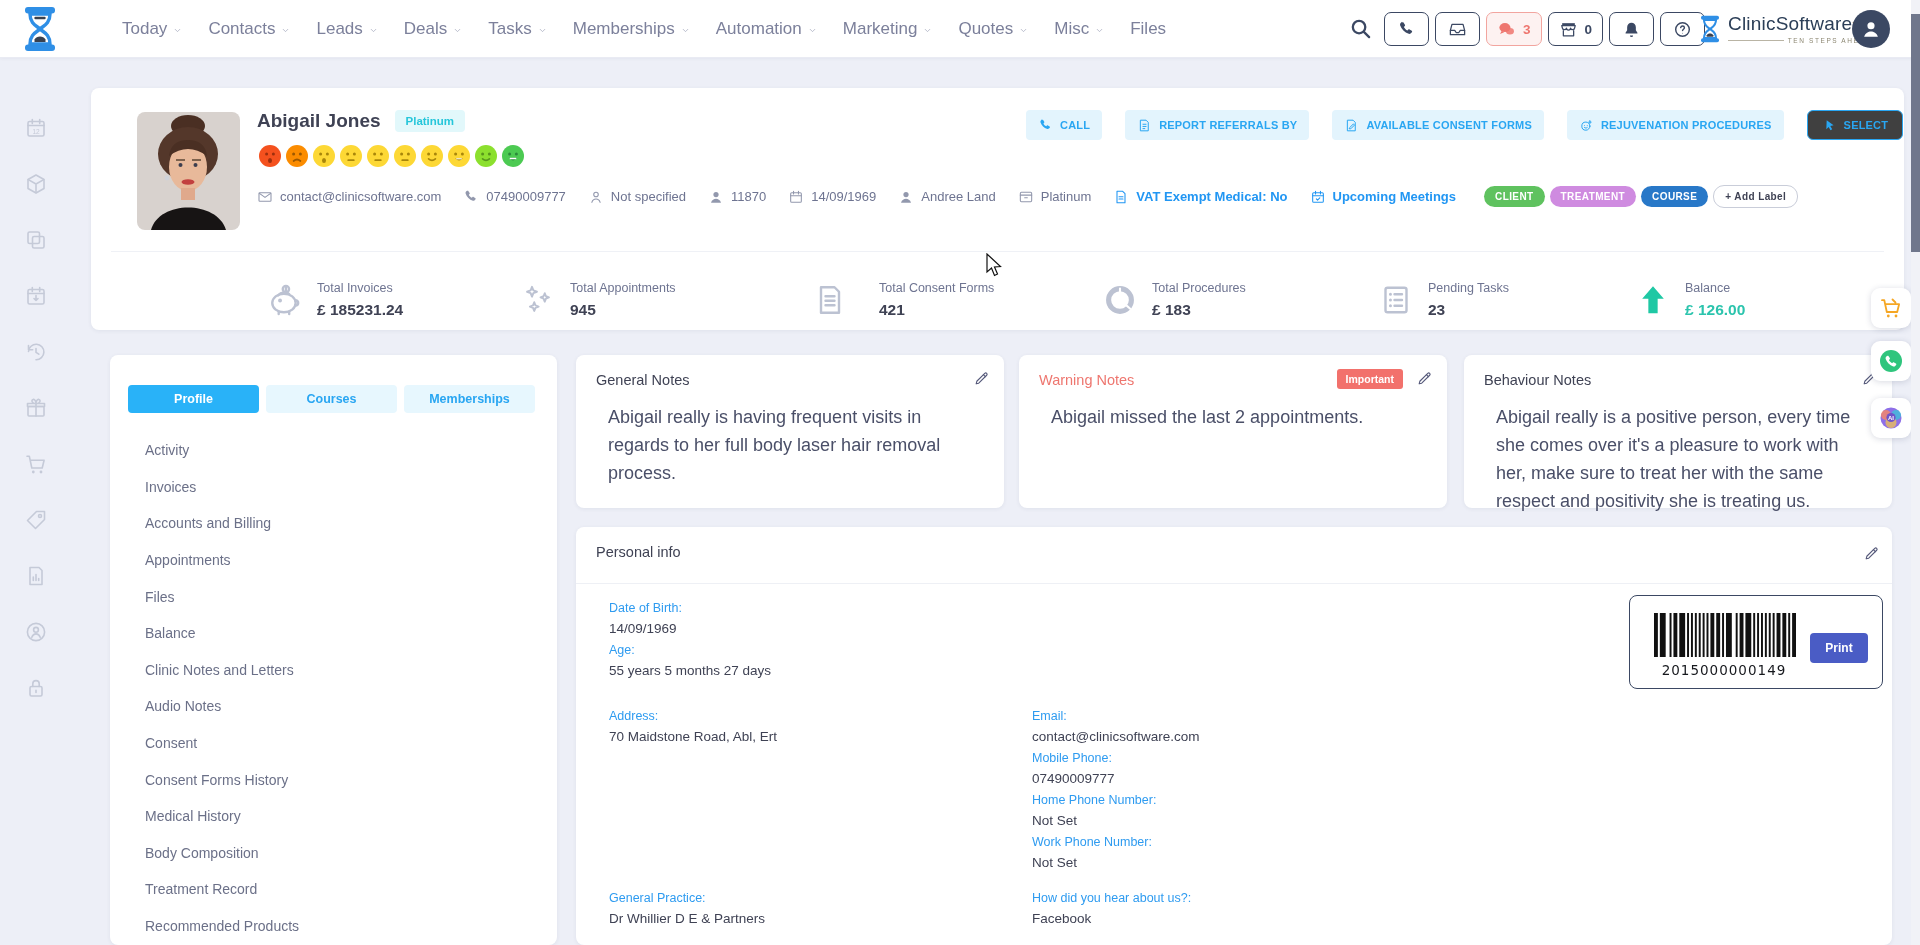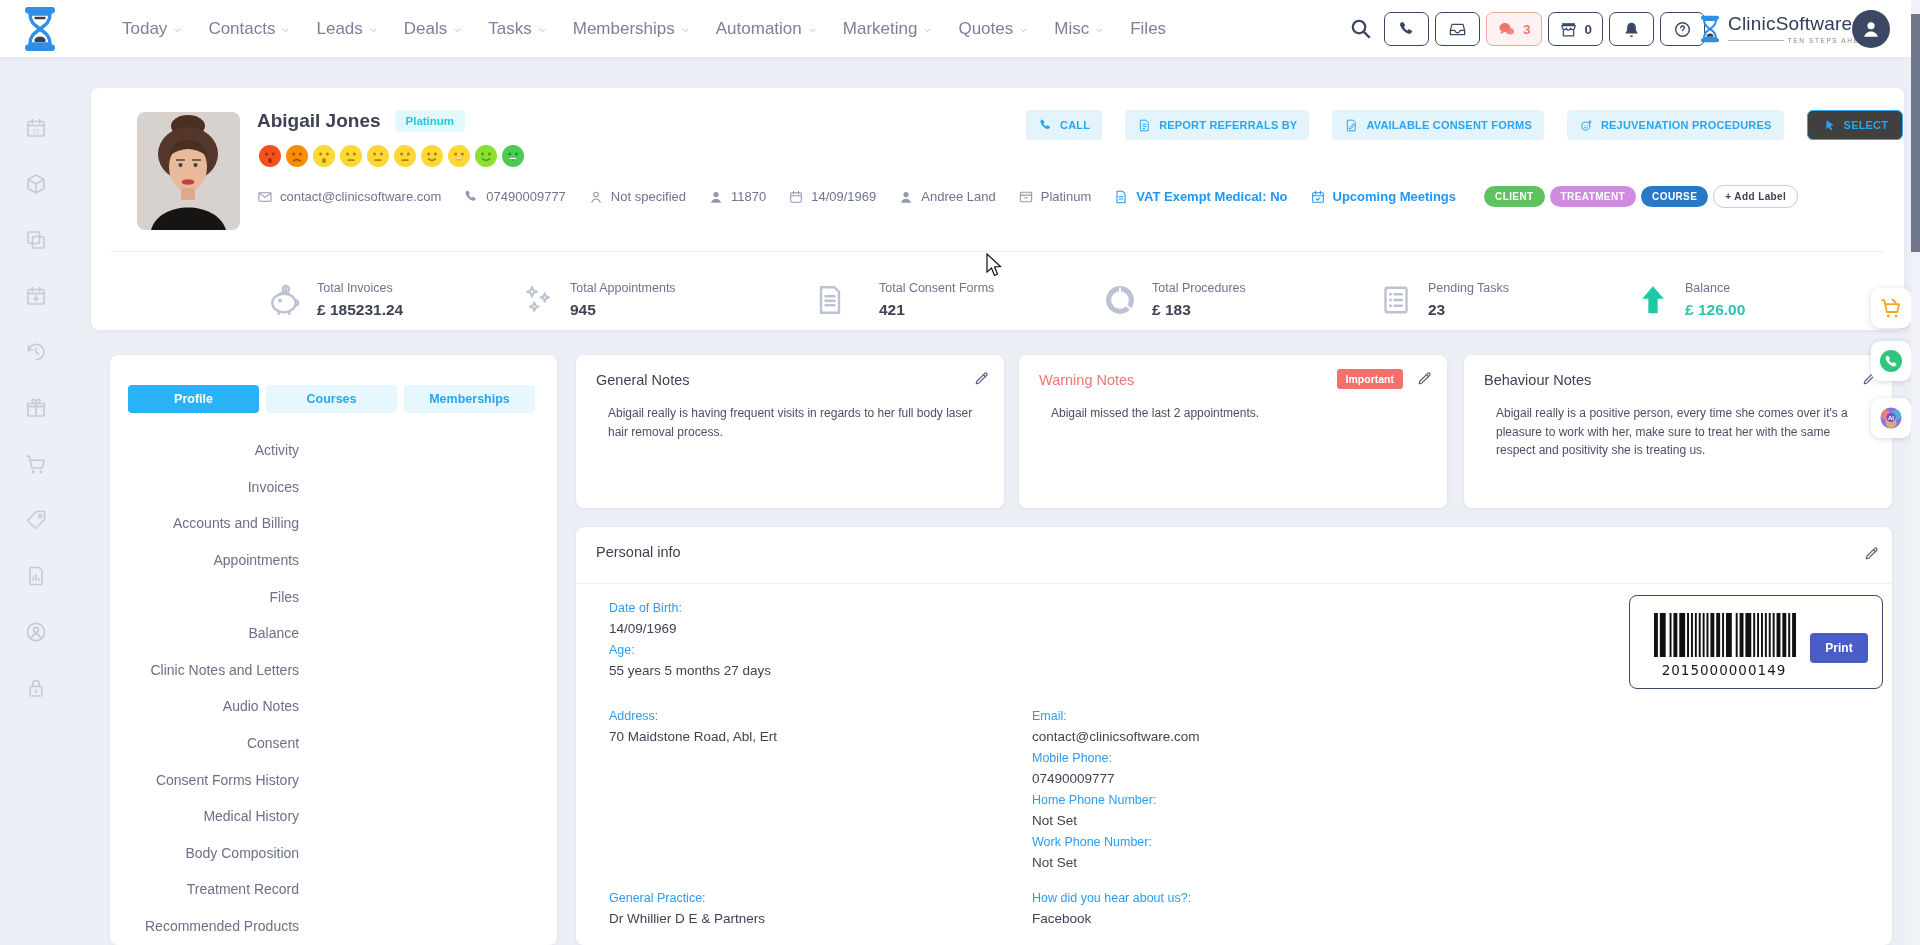--- a/index.html
+++ b/index.html
@@ -67,28 +67,28 @@
   .stat .val{font-size:15.5px;font-weight:700;color:#3f4254;}
   .stat.accent svg{color:#1fc8a4;}
   .stat.accent .val{color:#2bc4ad;}
 
   
   .note-card{top:355px;width:428px;height:153px;}
   .note-title{position:absolute;left:20px;top:17px;font-size:14.5px;color:#3f4254;}
   .note-card.warning .note-title{color:#ee766f;}
   .edit-ic{position:absolute;right:14px;top:15px;width:17px;height:17px;color:#55597a;cursor:pointer;}
   .imp-badge{position:absolute;right:44px;top:14px;background:#f2716c;color:#fff;font-size:10.5px;font-weight:700;padding:4px 9px;border-radius:3px;}
-  .note-body{position:absolute;left:32px;right:24px;top:49px;font-size:12px;line-height:1.55;color:#4a4f68;}
+  .note-body{position:absolute;left:32px;right:24px;top:49px;font-size:18px;line-height:1.55;color:#4a4f68;}
 
   
   #sidebar-card{left:110px;top:355px;width:447px;height:590px;}
   .tabs{position:absolute;left:18px;top:30px;display:flex;gap:7px;}
   .tab{width:131px;height:28px;border-radius:4px;display:flex;align-items:center;justify-content:center;font-size:12.5px;font-weight:700;color:#29a6f2;background:#e7f7fe;cursor:pointer;}
   .tab.active{background:#29b2f8;color:#fff;}
-  .side-items{position:absolute;left:35px;top:77px;display:flex;flex-direction:column;align-items:flex-end;}
+  .side-items{position:absolute;left:35px;top:77px;display:flex;flex-direction:column;}
   .side-item{height:36.6px;display:flex;align-items:center;font-size:14px;color:#6b7088;cursor:pointer;}
 
   
   #personal-card{left:576px;top:527px;width:1316px;height:418px;}
   .pc-title{position:absolute;left:20px;top:17px;font-size:14.5px;color:#3f4254;}
   .pc-edit{position:absolute;right:12px;top:18px;width:17px;height:17px;color:#55597a;cursor:pointer;}
   .pc-divider{position:absolute;left:0;right:0;top:56px;height:1px;background:#eef0f5;}
   .fgroup{position:absolute;}
   .f-label{font-size:12.5px;color:#2e9bf0;margin-bottom:4px;line-height:15px;}
   .f-value{font-size:13.5px;color:#3f4254;margin-bottom:6px;line-height:17px;}

